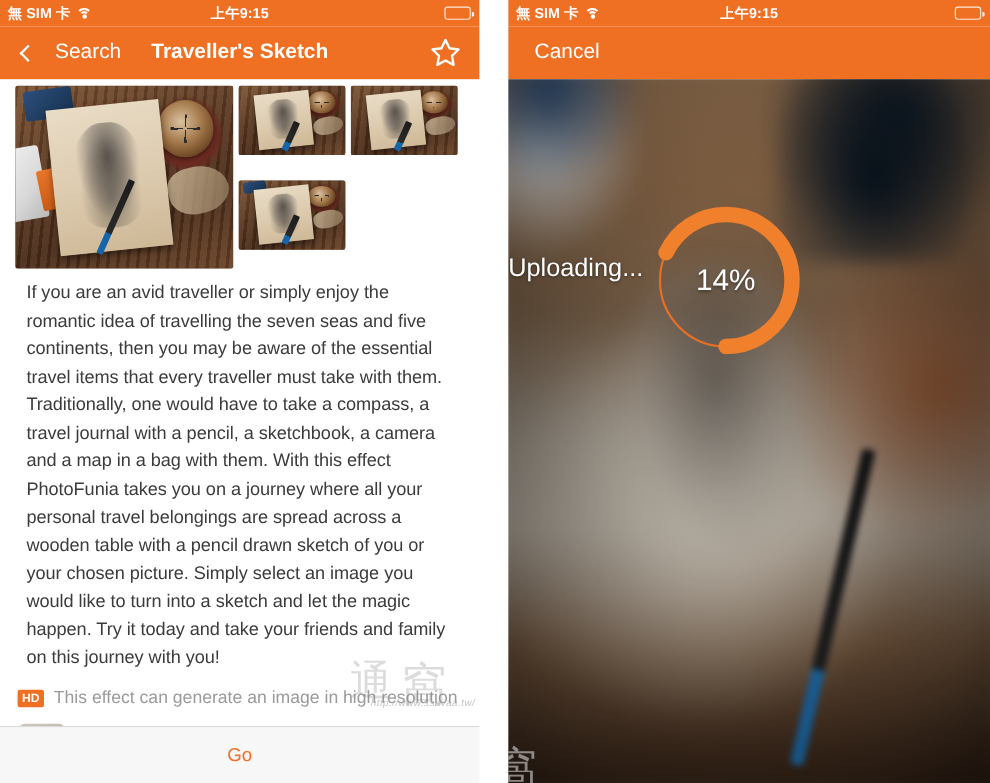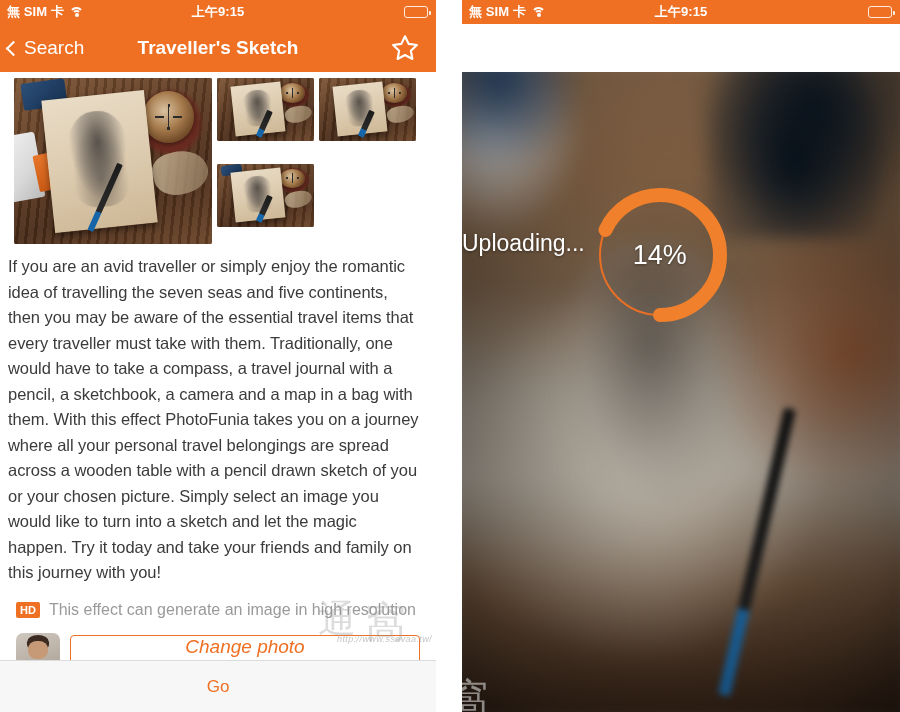--- a/index.html
+++ b/index.html
@@ -46,21 +46,21 @@
              border-radius: 3px; position: relative; padding: 1.5px; }
   .battery::after { content:""; position:absolute; right:-3.5px; top:3.5px;
              width:2px; height:4px; background: rgba(255,255,255,.85); border-radius:0 1px 1px 0; }
   .battery .lvl { height: 100%; background: #fff; border-radius: 1px; }
 
   
   .navbar {
     height: 48px; background: #EF7023; color: #fff;
     display: flex; align-items: center; position: relative;
   }
-  .nav-back { display: flex; align-items: center; gap: 4px; padding-left: 8px; cursor: pointer; }
+  .nav-back { display: flex; align-items: center; gap: 18px; padding-left: 20px; cursor: pointer; }
   .chev {
     width: 11px; height: 11px; border-left: 2.6px solid #fff; border-bottom: 2.6px solid #fff;
     transform: rotate(45deg); margin-right: 1px;
   }
   .nav-back-label { font-size: 19px; }
   .nav-title {
     position: absolute; left: 0; right: 0; text-align: center;
     font-size: 19px; font-weight: 700; pointer-events: none;
   }
   .nav-cancel { padding-left: 24px; font-size: 19px; cursor: pointer; }
@@ -132,21 +132,21 @@
     position: absolute; left: 11%; top: 46%; width: 8%; height: 22%;
     background: linear-gradient(180deg,#e8762a,#c85a16); transform: rotate(-12deg); border-radius: 2px;
   }
   .bluebit {
     position: absolute; left: 4%; top: 2%; width: 22%; height: 16%;
     background: linear-gradient(140deg,#2c4f7a,#16304f); border-radius: 3px; transform: rotate(-8deg);
   }
 
   
   .desc {
-    padding: 10px 16px 0 8px;
+    padding: 10px 16px 0 24px;
     font-size: 16.5px; line-height: 25.5px; color: #3b3b3b;
     letter-spacing: -.05px;
   }
 
   
   .hd-row { display: flex; gap: 9px; padding: 13px 16px 0 16px; align-items: flex-start; }
   .hd-badge {
     background: #EF7023; color: #fff; font-size: 11px; font-weight: 700;
     border-radius: 2px; padding: 2px 4px; line-height: 12px; margin-top: 3px; flex: none;
   }
@@ -377,20 +377,23 @@
           </span>
       </div>
       <div class="sb-time">上午9:15</div>
       <div class="sb-right">
         <span class="battery">
           <span class="lvl" style="width:62%"></span>
         </span>
       </div>
     </div>
 
+    <div class="navbar">
+      <div class="nav-cancel">Cancel</div>
+    </div>
 
     <div class="photo-bg">
       <div class="layer"></div>
       <div class="dk-top"></div>
       <div class="sketch-face"></div>
       <div class="dk-pencil"></div>
       <div class="vignette"></div>
       <svg class="wmk2" viewBox="0 0 110 56">
         <text x="2" y="40" font-size="38" font-family="'DejaVu Sans',sans-serif" fill="currentColor">窩</text>
       </svg>

